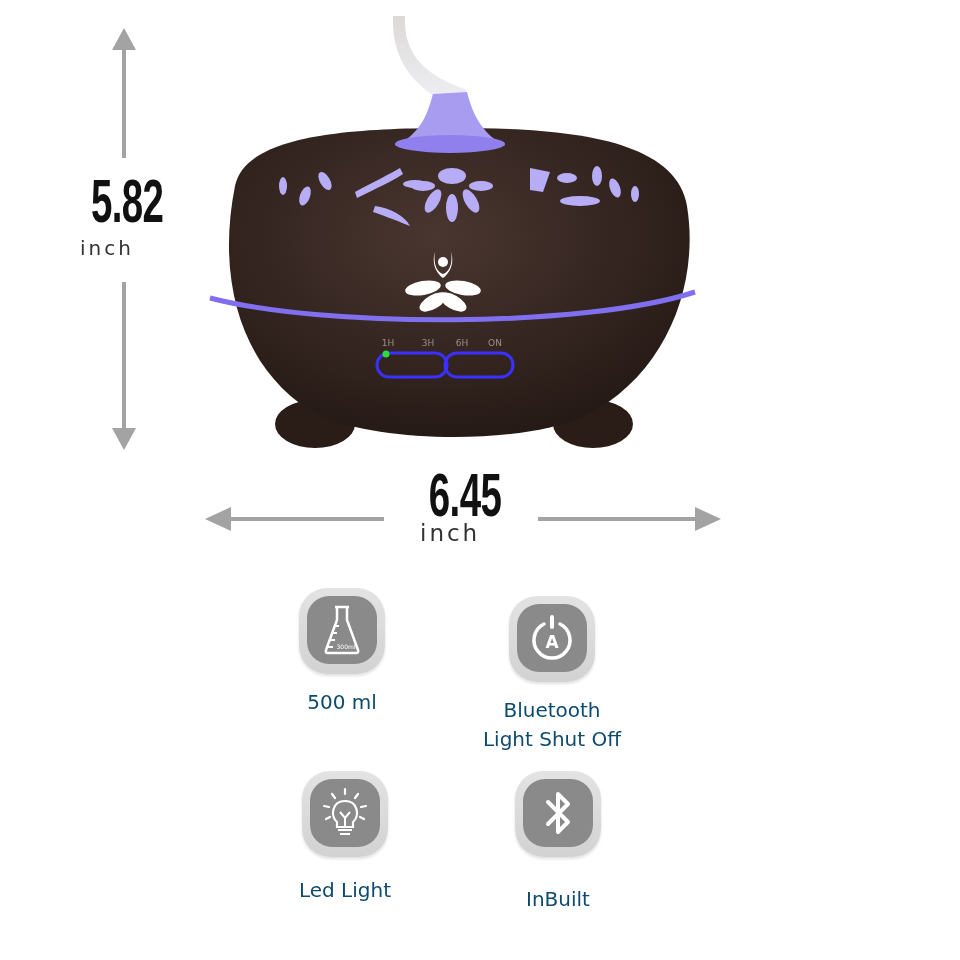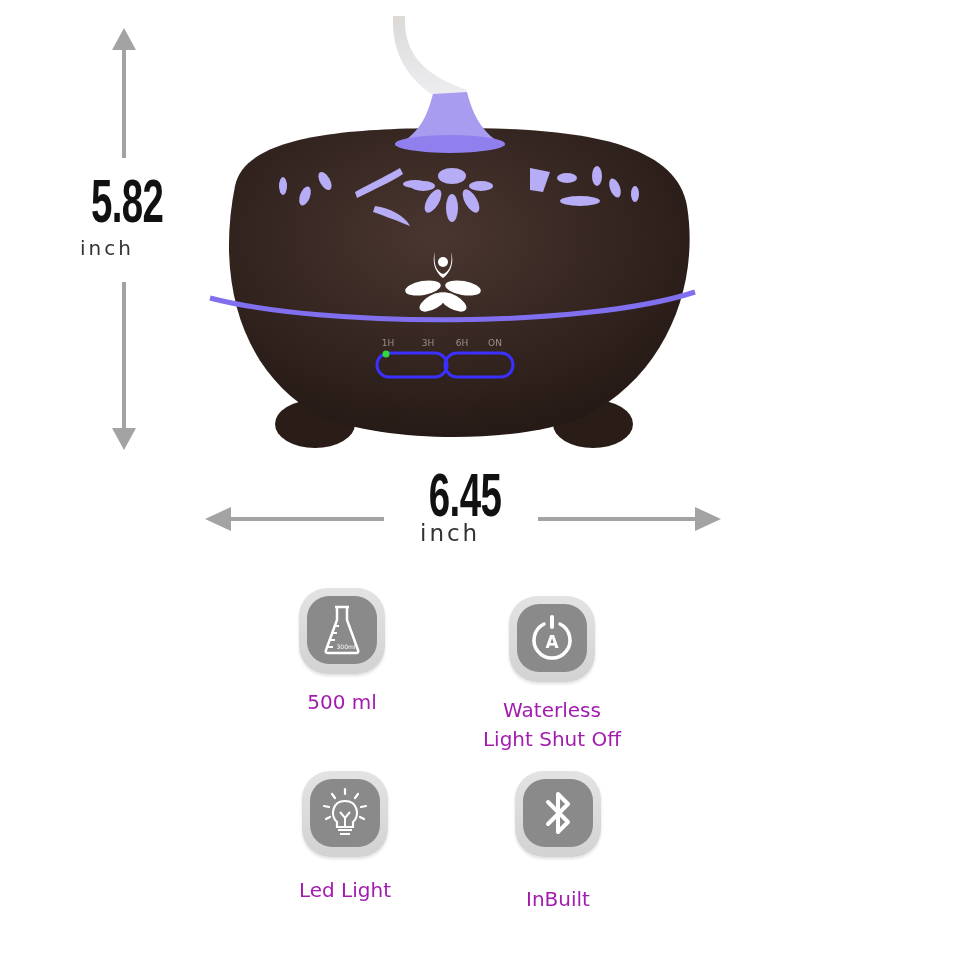--- a/index.html
+++ b/index.html
@@ -23,21 +23,21 @@
 
   
   .product { position:absolute; left:205px; top:16px; width:495px; height:440px; }
 
   
   .feature { position:absolute; width:240px; text-align:center; }
   .icon-tile { width:86px; height:86px; margin:0 auto; border-radius:28px;
     background:linear-gradient(180deg,#e3e3e3 0%,#d2d2d2 100%);
     box-shadow:0 2px 3px rgba(0,0,0,0.12); position:relative; }
   .icon-inner { position:absolute; left:8px; top:8px; width:70px; height:68px; border-radius:22px; background:#8a8a8a; display:flex; align-items:center; justify-content:center; }
-  .feature-label { font-family:"DejaVu Sans", sans-serif; font-size:20px; color:#a21caf; line-height:29px; margin-top:14px; }
+  .feature-label { font-family:"DejaVu Sans", sans-serif; font-size:20px; color:#0c4a6e; line-height:29px; margin-top:14px; }
 </style>
 </head>
 <body>
 
 <div class="arrow-up"></div>
 <div class="v-line" style="top:48px;height:110px;"></div>
 <div class="dim-num" style="left:70px;top:170px;width:110px;font-size:62px;line-height:62px;">5.82</div>
 <div class="dim-unit" style="left:80px;top:236px;width:90px;font-size:20px;">inch</div>
 <div class="v-line" style="top:282px;height:148px;"></div>
 <div class="arrow-down"></div>
@@ -142,21 +142,21 @@
   <div class="icon-tile">
     <div class="icon-inner">
       <svg width="50" height="50" viewBox="0 0 50 50">
         <path d="M17 11 A18 18 0 1 0 33 11" fill="none" stroke="#fff" stroke-width="3.5" stroke-linecap="round"></path>
         <line x1="25" y1="4" x2="25" y2="14" stroke="#fff" stroke-width="4" stroke-linecap="round"></line>
         <text x="25" y="35" fill="#fff" font-size="17" font-weight="bold" font-family="DejaVu Sans, sans-serif" text-anchor="middle">A</text>
       </svg>
     </div>
   </div>
   <div class="feature-label">
-    <div>Waterless</div>
+    <div>Bluetooth</div>
     <div>Light Shut Off</div>
   </div>
 </div>
 
 <div class="feature" style="left:225px;top:771px;">
   <div class="icon-tile">
     <div class="icon-inner">
       <svg width="54" height="54" viewBox="0 0 54 54">
         <g stroke="#fff" stroke-width="2.2" stroke-linecap="round">
           <line x1="27" y1="3" x2="27" y2="8"></line>

